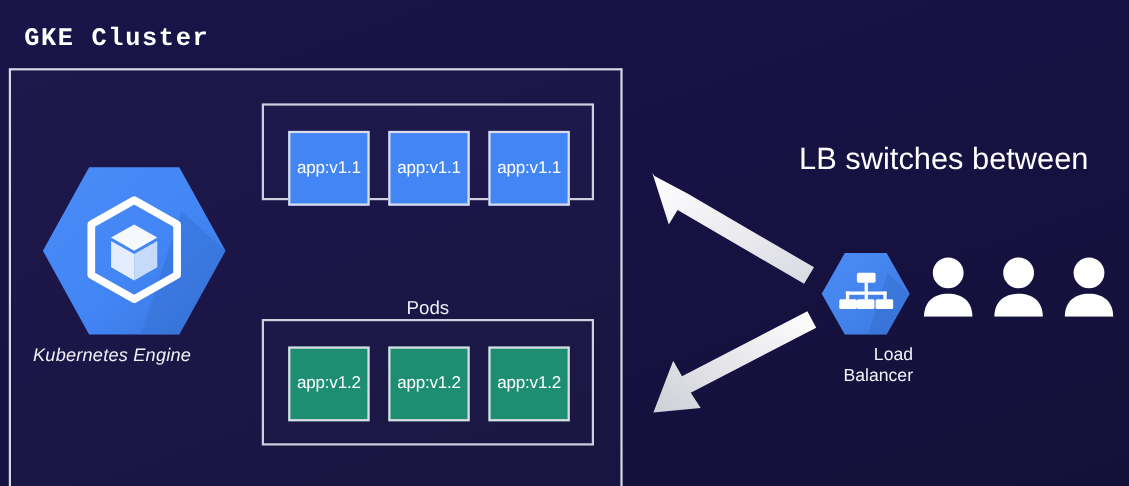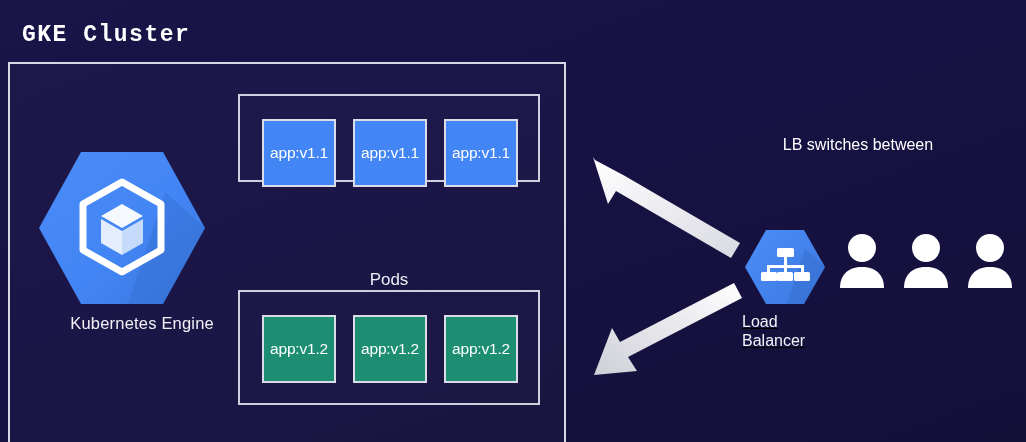--- a/index.html
+++ b/index.html
@@ -43,21 +43,22 @@
     box-sizing: border-box;
   }
 
   
   #k8s-group {
     position: absolute;
     left: 30px;
     top: 148px;
     width: 184px;
     height: 200px;
-    text-align: right;
+    text-align: left;
+    font-style: italic;
   }
   .hex-wrap {
     position: relative;
     width: 178px;
     height: 160px;
     margin: 0 auto;
   }
   #k8s-label {
     margin-top: 6px;
     font-size: 16.5px;
@@ -113,38 +114,37 @@
     width: 1026px; height: 442px;
     pointer-events: none;
   }
 
   
   #lb-group {
     position: absolute;
     left: 742px;
     top: 228px;
     width: 88px;
-    text-align: left;
-    text-decoration: underline;
+    text-align: right;
   }
   #lb-label {
     margin-top: 2px;
     font-size: 16px;
     line-height: 19px;
     color: #f2f2f8;
   }
 
   
   #lb-caption {
     position: absolute;
     left: 690px;
     top: 131px;
     width: 336px;
     text-align: center;
-    font-size: 16px;
+    font-size: 28px;
     line-height: 27px;
     color: #ffffff;
   }
 
   
   #users-group {
     position: absolute;
     left: 838px;
     top: 232px;
     width: 176px;

